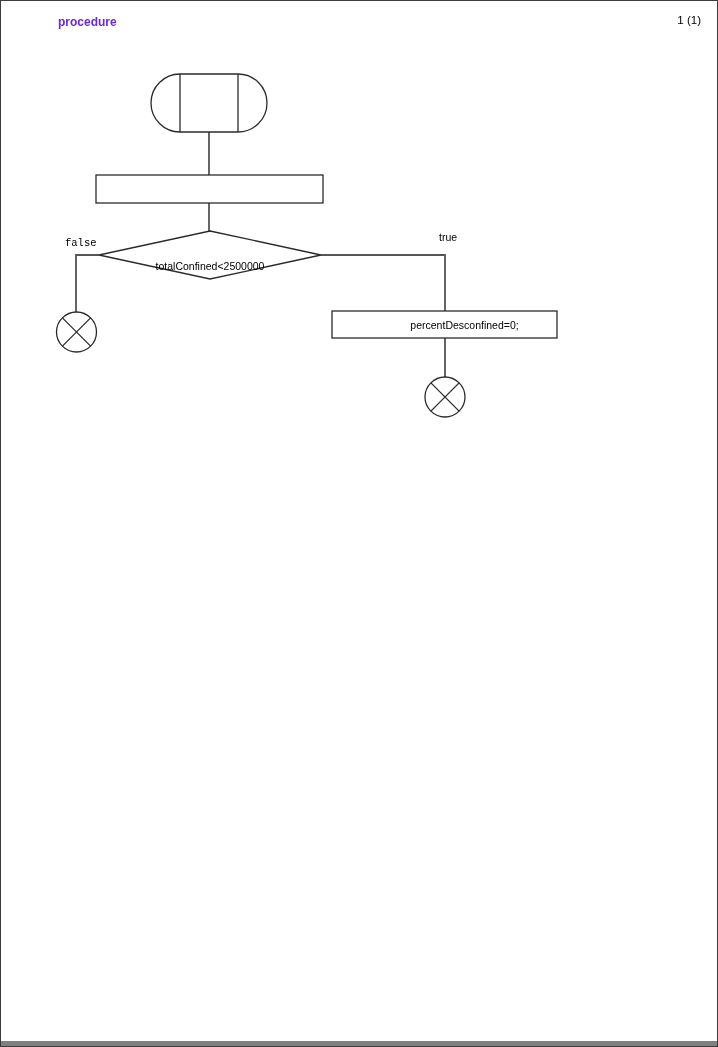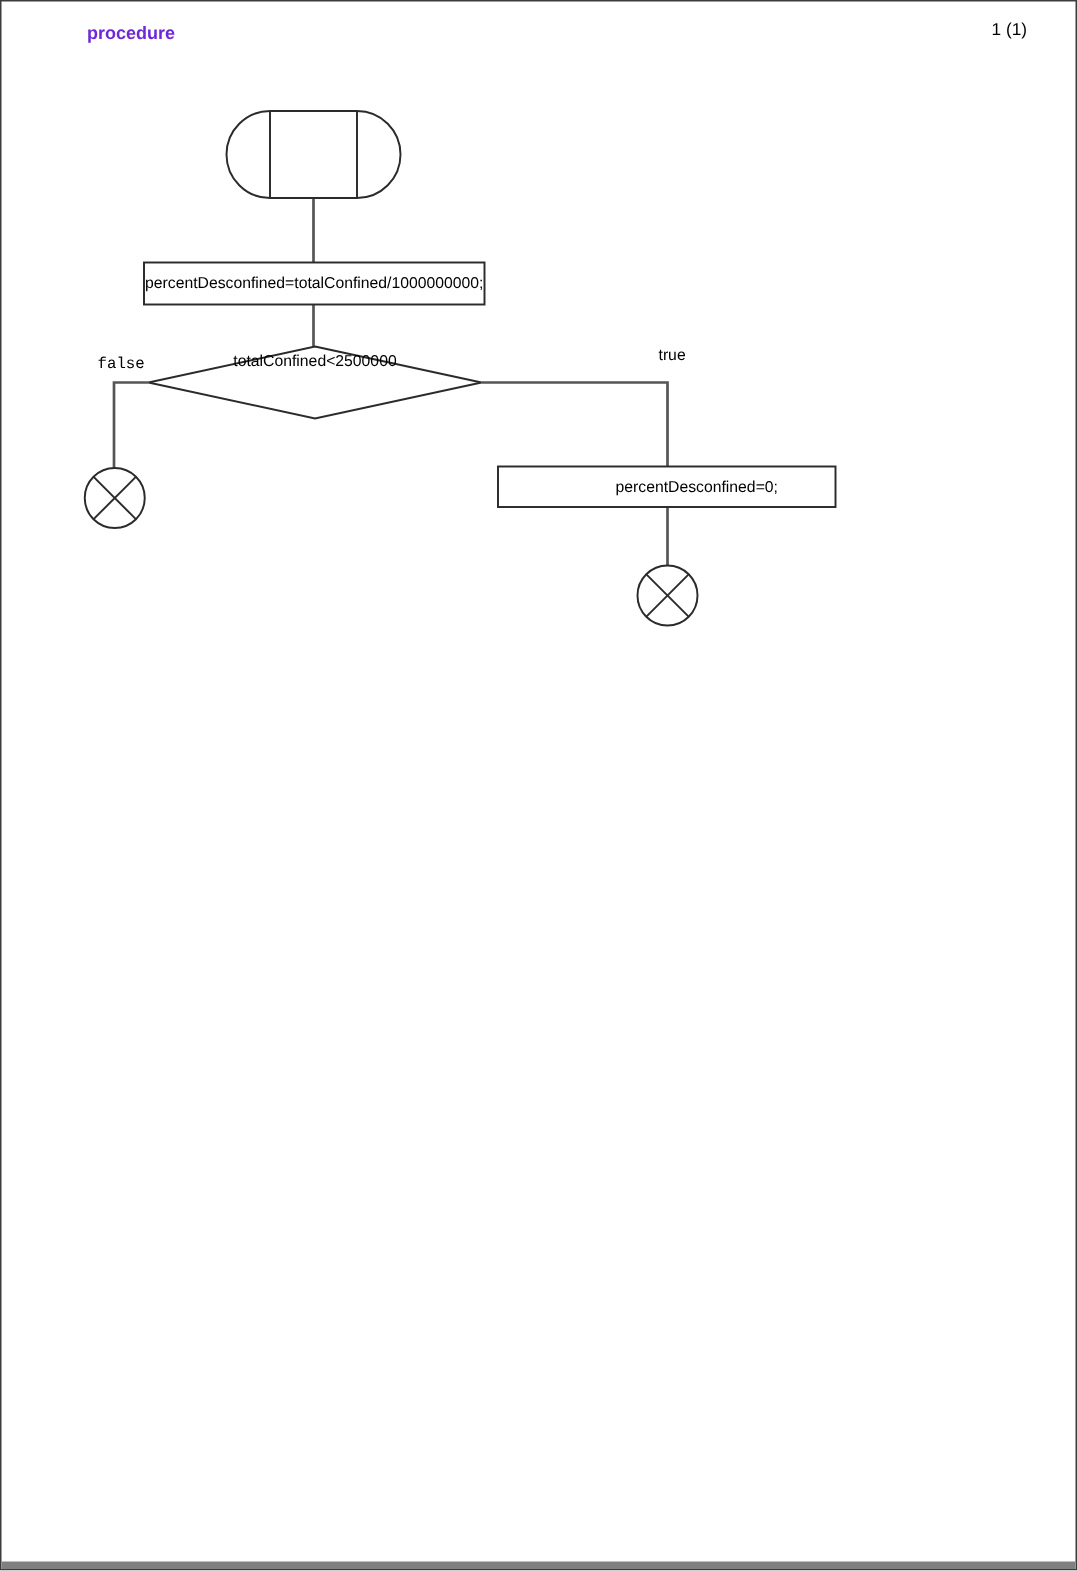--- a/index.html
+++ b/index.html
@@ -42,40 +42,40 @@
     color: #000000;
     white-space: nowrap;
   }
   .hdr-page {
     position: absolute;
     left: 660px;
     top: 13px;
     width: 40px;
     font-size: 11.5px;
     color: #000000;
-    text-align: left;
+    text-align: right;
     white-space: nowrap;
   }
   .diagram-svg {
     position: absolute;
     left: 0;
     top: 0;
   }
   .node-label {
     position: absolute;
     display: flex;
     align-items: center;
     justify-content: center;
     font-size: 10.5px;
     color: #000000;
     white-space: nowrap;
     text-align: center;
   }
   .lbl-process1 { left: 95px;  top: 174px; width: 227px; height: 28px; }
-  .lbl-decision { left: 98px;  top: 232px; width: 222px; height: 16px; }
+  .lbl-decision { left: 98px;  top: 257px; width: 222px; height: 16px; }
   .lbl-process2 { left: 331px; top: 310px; width: 265px; height: 27px; }
   .lbl-false    { left: 64px;  top: 236px; width: 26px;  height: 12px; justify-content: flex-start; font-family: Liberation Mono, monospace; }
   .lbl-true     { left: 438px; top: 230px; width: 24px;  height: 12px; justify-content: flex-start; }
 </style>
 </head>
 <body>
 
 <div class="page">
 
   <div class="hdr-kind">procedure</div>
@@ -111,20 +111,19 @@
       </g>
 
       <g>
         <circle cx="444" cy="396" r="20"></circle>
         <line x1="429.9" y1="381.9" x2="458.1" y2="410.1"></line>
         <line x1="458.1" y1="381.9" x2="429.9" y2="410.1"></line>
       </g>
     </g>
   </svg>
 
-  <div class="node-label lbl-process1">percentDesconfined=totalConfined/1000000000;</div>
   <div class="node-label lbl-decision">totalConfined&lt;2500000</div>
   <div class="node-label lbl-false">false</div>
   <div class="node-label lbl-true">true</div>
   <div class="node-label lbl-process2">percentDesconfined=0;</div>
 
   <div class="page-bottom-bar"></div>
 </div>
 
 </body></html>

